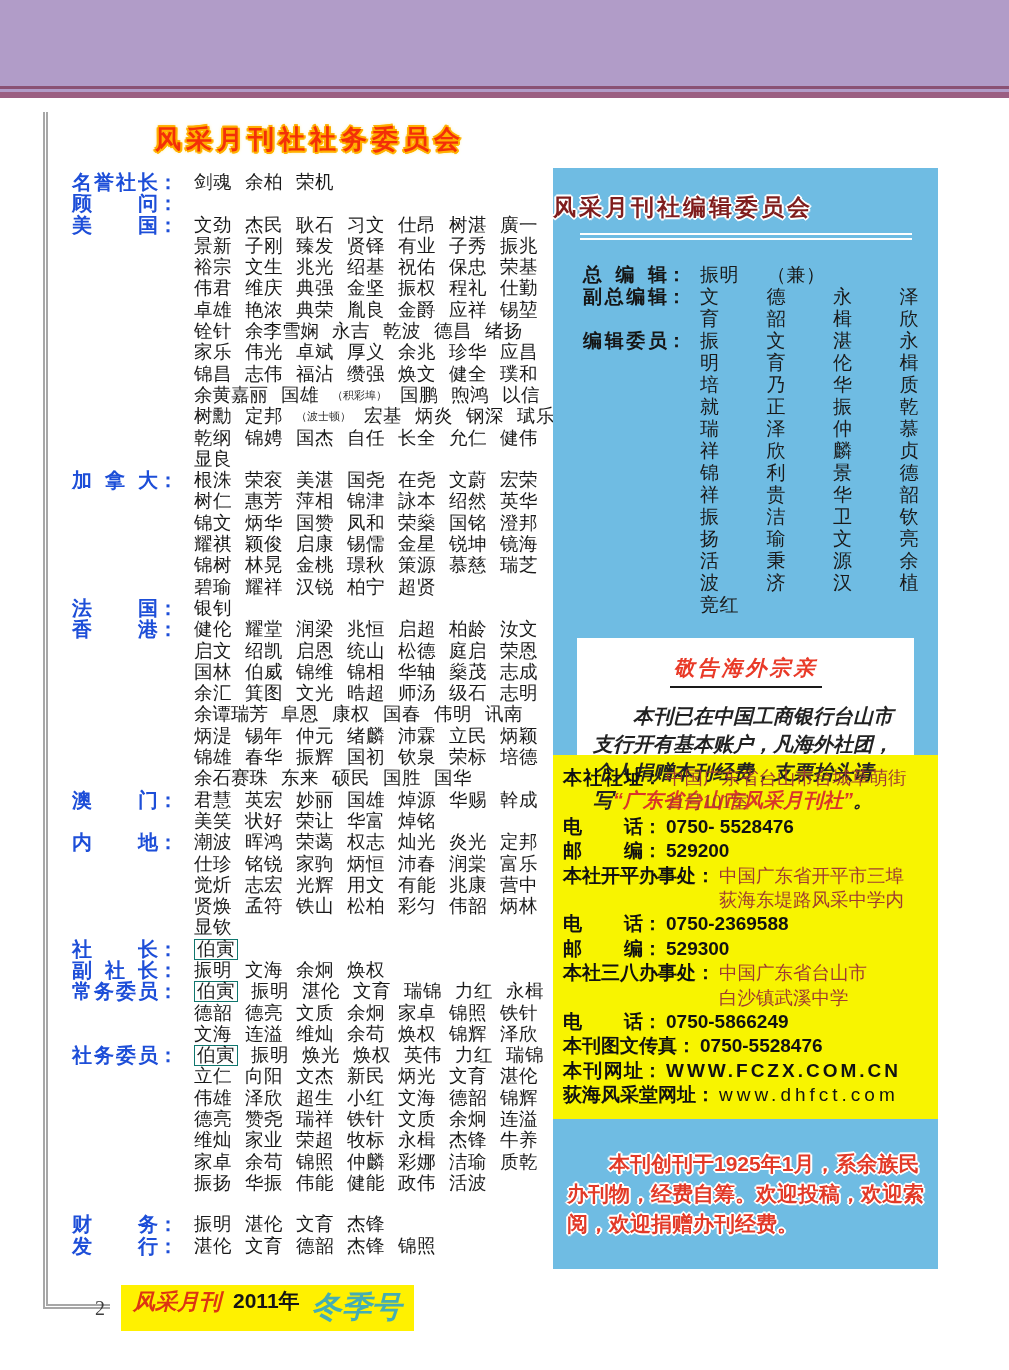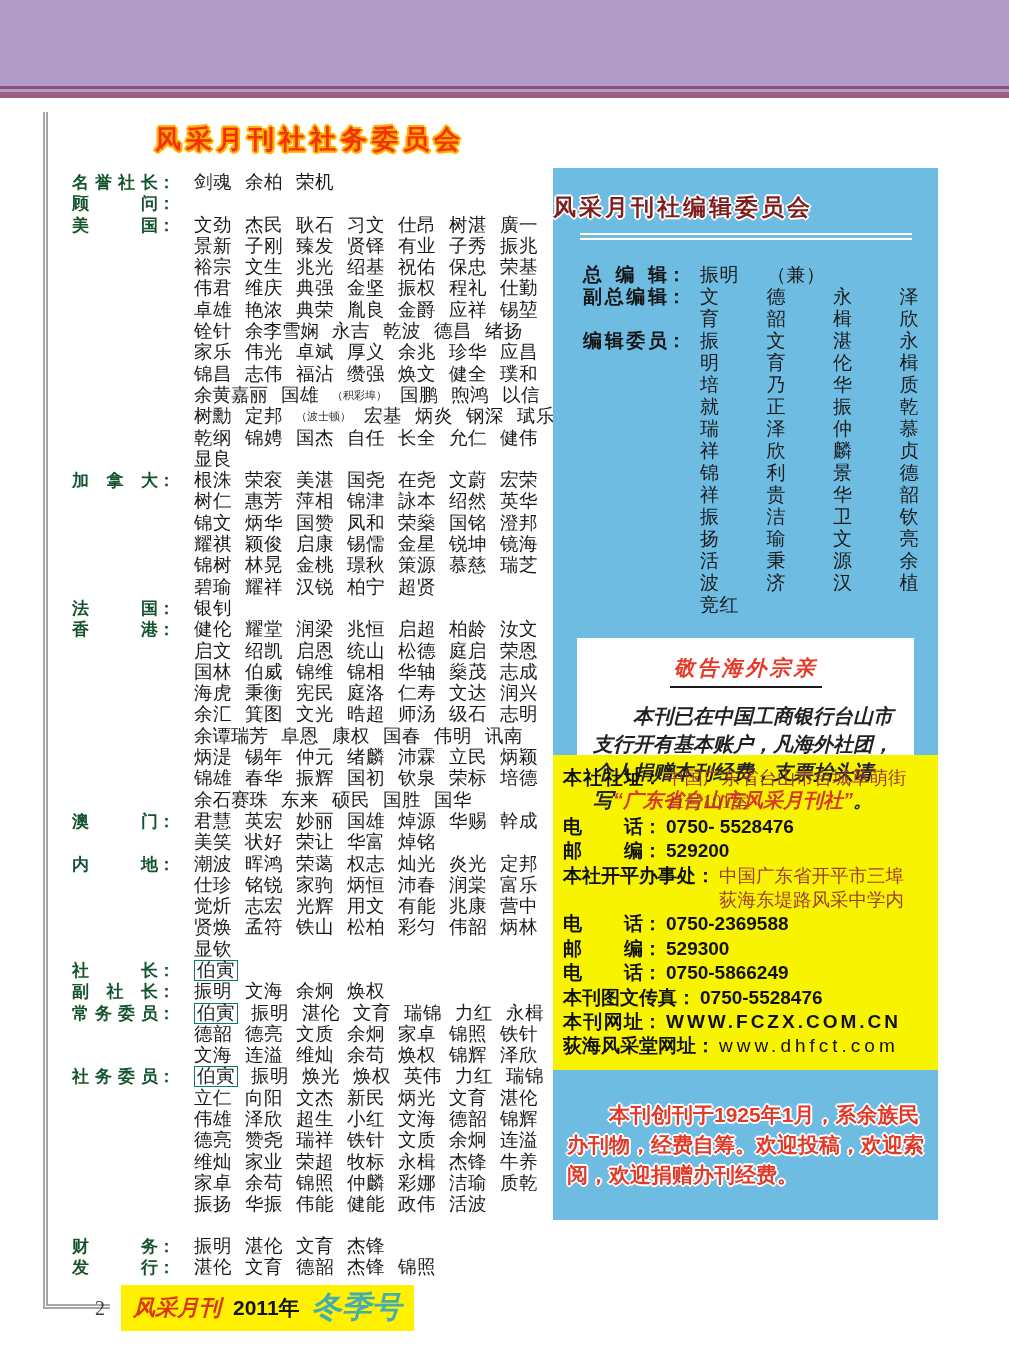--- a/index.html
+++ b/index.html
@@ -19,35 +19,35 @@
   
   .left-col{position:absolute;left:72px;top:122px;width:476px;}
   .main-title{text-align:center;font-family:"Liberation Sans","DejaVu Sans",sans-serif;
         font-weight:bold;font-size:26px;line-height:34px;letter-spacing:5px;color:#f33008;
         text-shadow:-2px 0 0 #ffaf00,2px 0 0 #ffaf00,0 -2px 0 #ffaf00,0 2px 0 #ffaf00,
         -1px -2px 0 #ffaf00,2px 1px 0 #ffb800,-2px 1px 0 #ffb800,1px 2px 0 #ffb800,0 0 4px #ffc400;
         margin:0 0 16px 0;}
   .sec-row{display:flex;align-items:flex-start;}
   .sec-row.gap-before{margin-top:20px;}
   .sec-label-cell{flex:none;width:106px;font-family:"Liberation Sans","DejaVu Sans",sans-serif;
-        font-weight:bold;font-size:17px;line-height:21.3px;color:#14532d;}
+        font-weight:bold;font-size:20px;line-height:21.3px;color:#1d4ed8;}
   .sec-label{display:inline-block;width:86px;text-align:justify;text-align-last:justify;
         text-justify:inter-character;}
   .names{flex:1;min-width:0;margin-left:16px;}
   .name-line{display:flex;column-gap:13px;align-items:baseline;min-height:21.3px;
         line-height:21.3px;font-size:18.5px;white-space:nowrap;}
   .name{letter-spacing:0.5px;}
   .name.small{font-size:11px;letter-spacing:0;align-self:center;color:#2c2c2c;}
   .name.boxed{border:1px solid #0f766e;padding:0 2px;line-height:19px;}
   .name.wide{letter-spacing:0;}
 
   
   .footer{position:absolute;left:95px;top:1285px;display:flex;align-items:center;gap:16px;}
   .page-num{font-size:20px;color:#3d3d3d;}
-  .f-high{background:#fff100;padding:2px 12px 3px 12px;display:flex;align-items:center;gap:12px;}
+  .f-high{background:#fff100;padding:2px 12px 3px 12px;display:flex;align-items:flex-start;gap:12px;}
   .f-mag{font-weight:bold;font-style:italic;font-size:22px;color:#dd3512;}
   .f-year{font-family:"Liberation Sans","DejaVu Sans",sans-serif;font-weight:bold;font-size:21px;color:#151515;}
   .f-issue{font-weight:bold;font-style:italic;font-size:30px;color:#45adb2;}
 
   
   .right-col{position:absolute;left:553px;top:168px;width:385px;}
   .blue1{background:#6fbce3;height:587px;box-sizing:border-box;padding-top:24px;}
   .ed-title{text-align:left;font-family:"Liberation Sans","DejaVu Sans",sans-serif;
         font-weight:bold;font-size:23px;letter-spacing:3px;color:#7f1d1d;
         text-shadow:-2px 0 0 #fff,2px 0 0 #fff,0 -2px 0 #fff,0 2px 0 #fff,
@@ -313,29 +313,20 @@
             <div class="name-line">
               <span class="name">国林</span>
               <span class="name">伯威</span>
               <span class="name">锦维</span>
               <span class="name">锦相</span>
               <span class="name">华轴</span>
               <span class="name">燊茂</span>
               <span class="name">志成</span>
             </div>
             <div class="name-line">
-              <span class="name">海虎</span>
-              <span class="name">秉衡</span>
-              <span class="name">宪民</span>
-              <span class="name">庭洛</span>
-              <span class="name">仁寿</span>
-              <span class="name">文达</span>
-              <span class="name">润兴</span>
-            </div>
-            <div class="name-line">
               <span class="name">余汇</span>
               <span class="name">箕图</span>
               <span class="name">文光</span>
               <span class="name">晧超</span>
               <span class="name">师汤</span>
               <span class="name">级石</span>
               <span class="name">志明</span>
             </div>
             <div class="name-line">
               <span class="name wide">余谭瑞芳</span>
@@ -703,20 +694,27 @@
         <div class="ct-row">
           <div class="ct-lbl-cell"><span class="ct-lbl short">电话</span>：</div>
           <div class="ct-val">
             <div class="ct-line">0750-2369588</div>
           </div>
         </div>
         <div class="ct-row">
           <div class="ct-lbl-cell"><span class="ct-lbl short">邮编</span>：</div>
           <div class="ct-val">
             <div class="ct-line">529300</div>
+          </div>
+        </div>
+        <div class="ct-row">
+          <div class="ct-lbl-cell"><span class="ct-lbl">本社三八办事处</span>：</div>
+          <div class="ct-val">
+            <div class="ct-line red">中国广东省台山市</div>
+            <div class="ct-line red">白沙镇武溪中学</div>
           </div>
         </div>
         <div class="ct-row">
           <div class="ct-lbl-cell"><span class="ct-lbl short">电话</span>：</div>
           <div class="ct-val">
             <div class="ct-line">0750-5866249</div>
           </div>
         </div>
         <div class="ct-row">
           <div class="ct-lbl-cell"><span class="ct-lbl">本刊图文传真</span>：</div>

